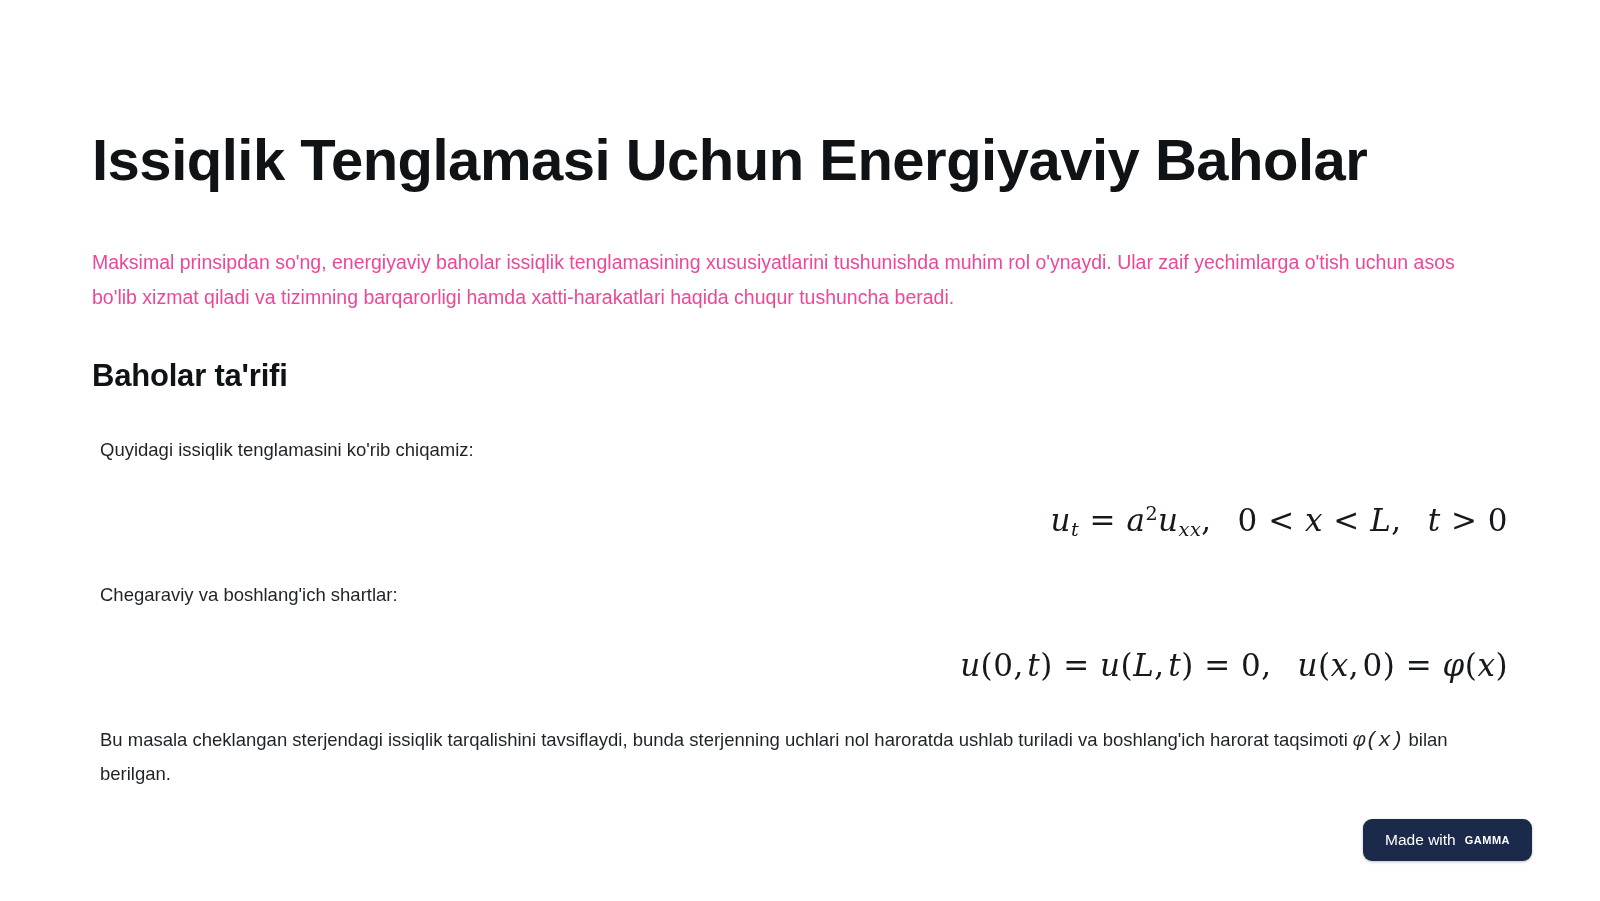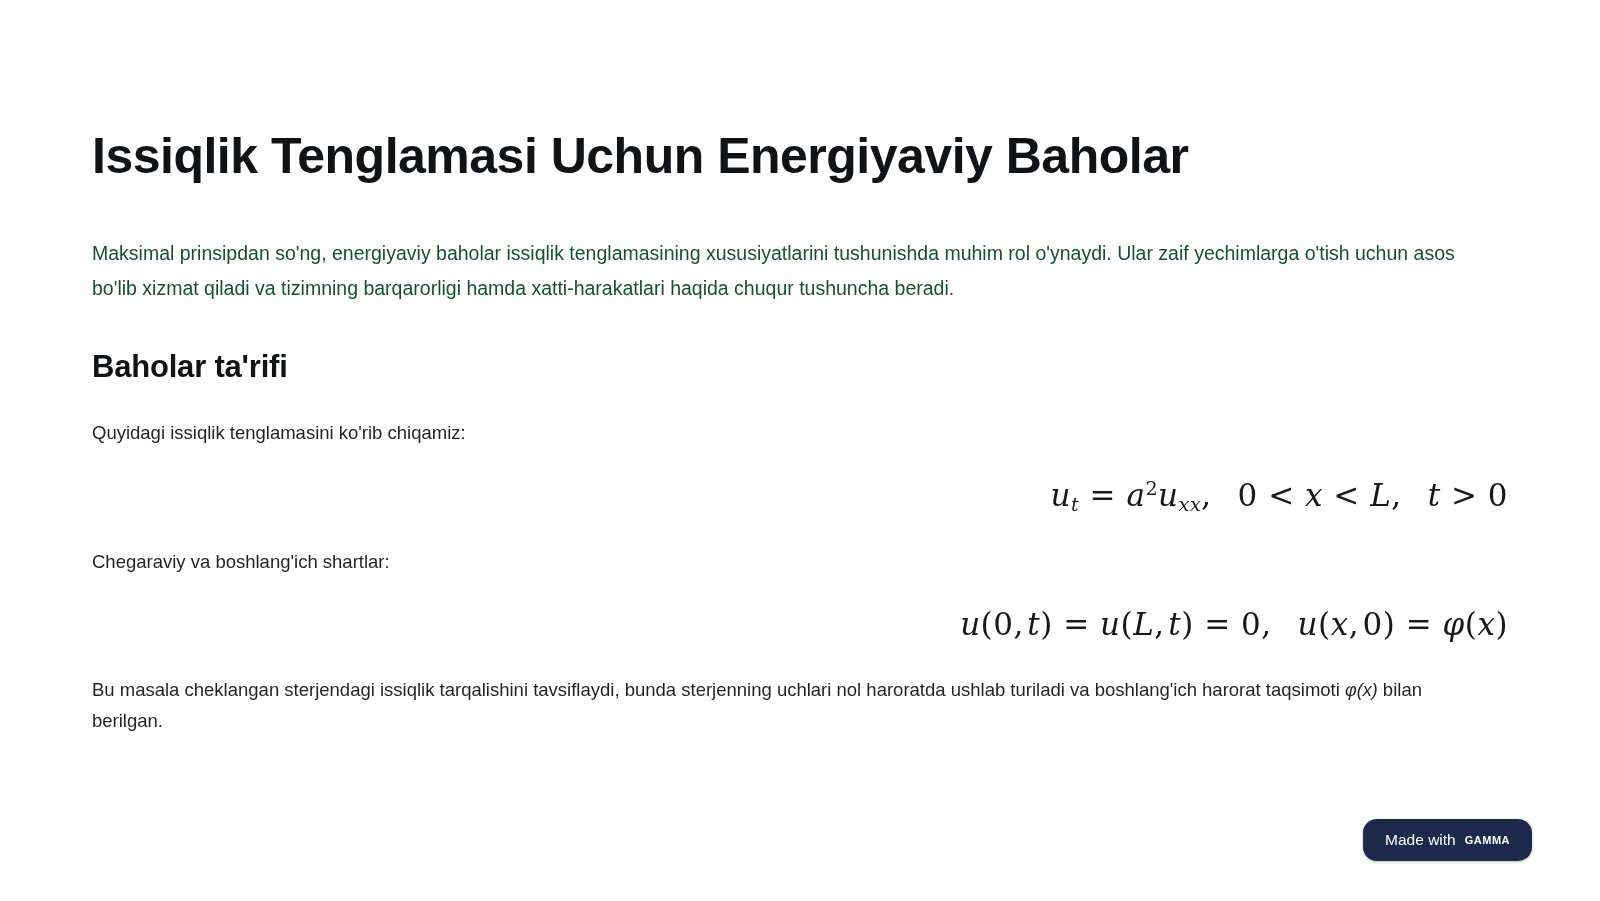--- a/index.html
+++ b/index.html
@@ -15,49 +15,49 @@
     overflow: hidden;
     position: relative;
   }
   .slide {
     position: absolute;
     inset: 0;
     padding: 0 92px;
     box-sizing: border-box;
   }
   .title {
-    font-size: 50px;
+    font-size: 58px;
     font-weight: bold;
     letter-spacing: -0.5px;
     line-height: 1.12;
     margin: 0;
     padding-top: 128px;
     color: #101316;
   }
   .intro {
     font-size: 19.5px;
     line-height: 1.78;
-    color: #14532d;
+    color: #ec4899;
     margin: 0;
     padding-top: 52px;
     max-width: 1390px;
   }
   .section-heading {
     font-size: 31px;
     font-weight: bold;
     letter-spacing: -0.2px;
     color: #101316;
     margin: 0;
     padding-top: 44px;
   }
   .para {
     font-size: 18.5px;
     line-height: 1.7;
     color: #1f2328;
-    margin: 0;
+    margin: 8px;
     padding-top: 32px;
     max-width: 1390px;
   }
   .para.tight {
     padding-top: 30px;
   }
   .formula {
     text-align: right;
     font-family: "DejaVu Serif", "Liberation Serif", serif;
     font-size: 31px;
@@ -70,32 +70,32 @@
     font-size: 0.62em;
     font-style: italic;
     vertical-align: -0.28em;
   }
   .formula sup {
     font-size: 0.62em;
     vertical-align: 0.55em;
   }
   .gap-wide { display: inline-block; width: 26px; }
   .inline-math {
-    font-family: Liberation Sans, sans-serif;
+    font-family: Liberation Mono, monospace;
     font-style: italic;
-    font-size: 18px;
+    font-size: 21px;
     text-align: right;
   }
   .badge {
     position: absolute;
     right: 68px;
     bottom: 40px;
     background: #1b2a4a;
     color: #ffffff;
-    border-radius: 14px;
+    border-radius: 9px;
     height: 42px;
     display: flex;
     align-items: center;
     gap: 9px;
     padding: 0 22px;
     font-size: 15.5px;
     box-shadow: 0 1px 3px rgba(0,0,0,0.25);
   }
   .badge .brand {
     font-weight: bold;

